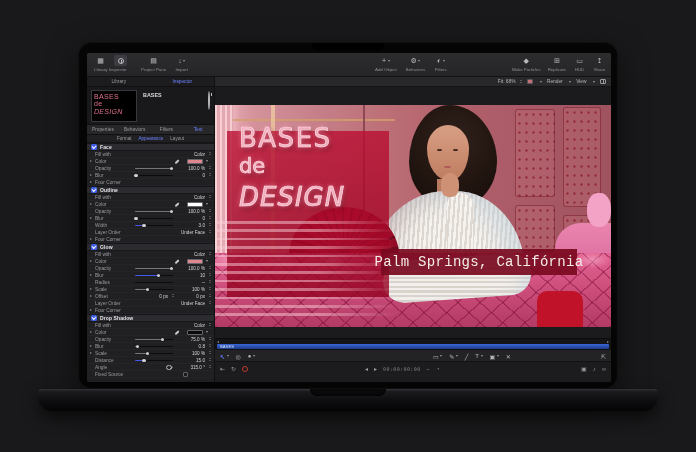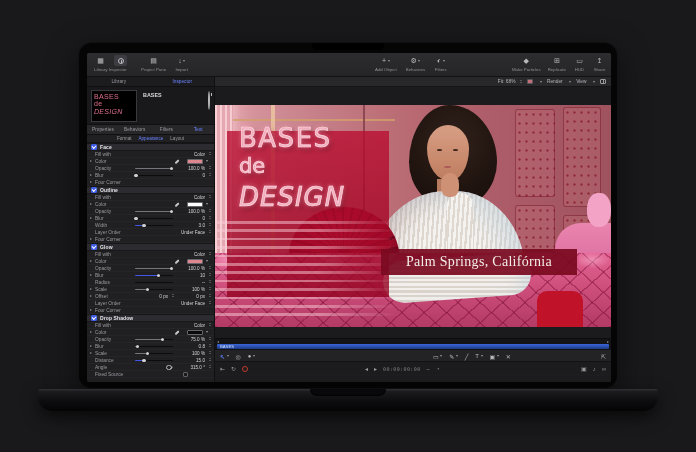--- a/index.html
+++ b/index.html
@@ -153,21 +153,21 @@
     -webkit-mask:linear-gradient(90deg,#000 55%,transparent 98%);
     mask:linear-gradient(90deg,#000 55%,transparent 98%);}
   .title{left:24px;top:20px;font-family:"DejaVu Sans",sans-serif;color:#f0aebc;
     -webkit-text-stroke:.7px #ffd9e2;
     text-shadow:0 0 5px rgba(255,165,185,.8),2px 3px 4px rgba(70,0,15,.55);line-height:1;}
   .title .l1{font-size:26px;letter-spacing:1.5px;}
   .title .l2{font-size:21px;margin-top:5px;}
   .title .l3{font-size:26px;font-style:italic;letter-spacing:1px;margin-top:7px;}
   .banner{left:166px;top:144px;width:196px;height:26px;background:rgba(122,10,32,.92);
     display:flex;align-items:center;justify-content:center;}
-  .banner span{font-family:Liberation Serif, serif;font-size:14px;color:#f4ede7;letter-spacing:.3px;white-space:nowrap;}
+  .banner span{font-family:Liberation Mono, monospace;font-size:14px;color:#f4ede7;letter-spacing:.3px;white-space:nowrap;}
   
   .mini{position:absolute;left:0;top:261px;width:396px;height:11px;background:#141416;border-top:1px solid #0c0c0e;}
   .mk{position:absolute;top:1.6px;width:0;height:0;border-top:1.6px solid transparent;border-bottom:1.6px solid transparent;}
   .mkL{left:2px;border-right:2.6px solid #8a8a8e;}
   .mkR{right:2px;border-left:2.6px solid #8a8a8e;}
   .clip{position:absolute;left:2px;right:2px;top:5px;height:5px;border-radius:1px;
     background:linear-gradient(180deg,#3a66d8,#1d3a85);}
   .clip span{font-size:4.2px;color:#cfe0ff;line-height:5px;padding-left:3px;display:block;white-space:nowrap;}
   .tools{position:absolute;left:0;top:272px;width:396px;height:12px;background:#232326;
     border-top:1px solid #121214;}

